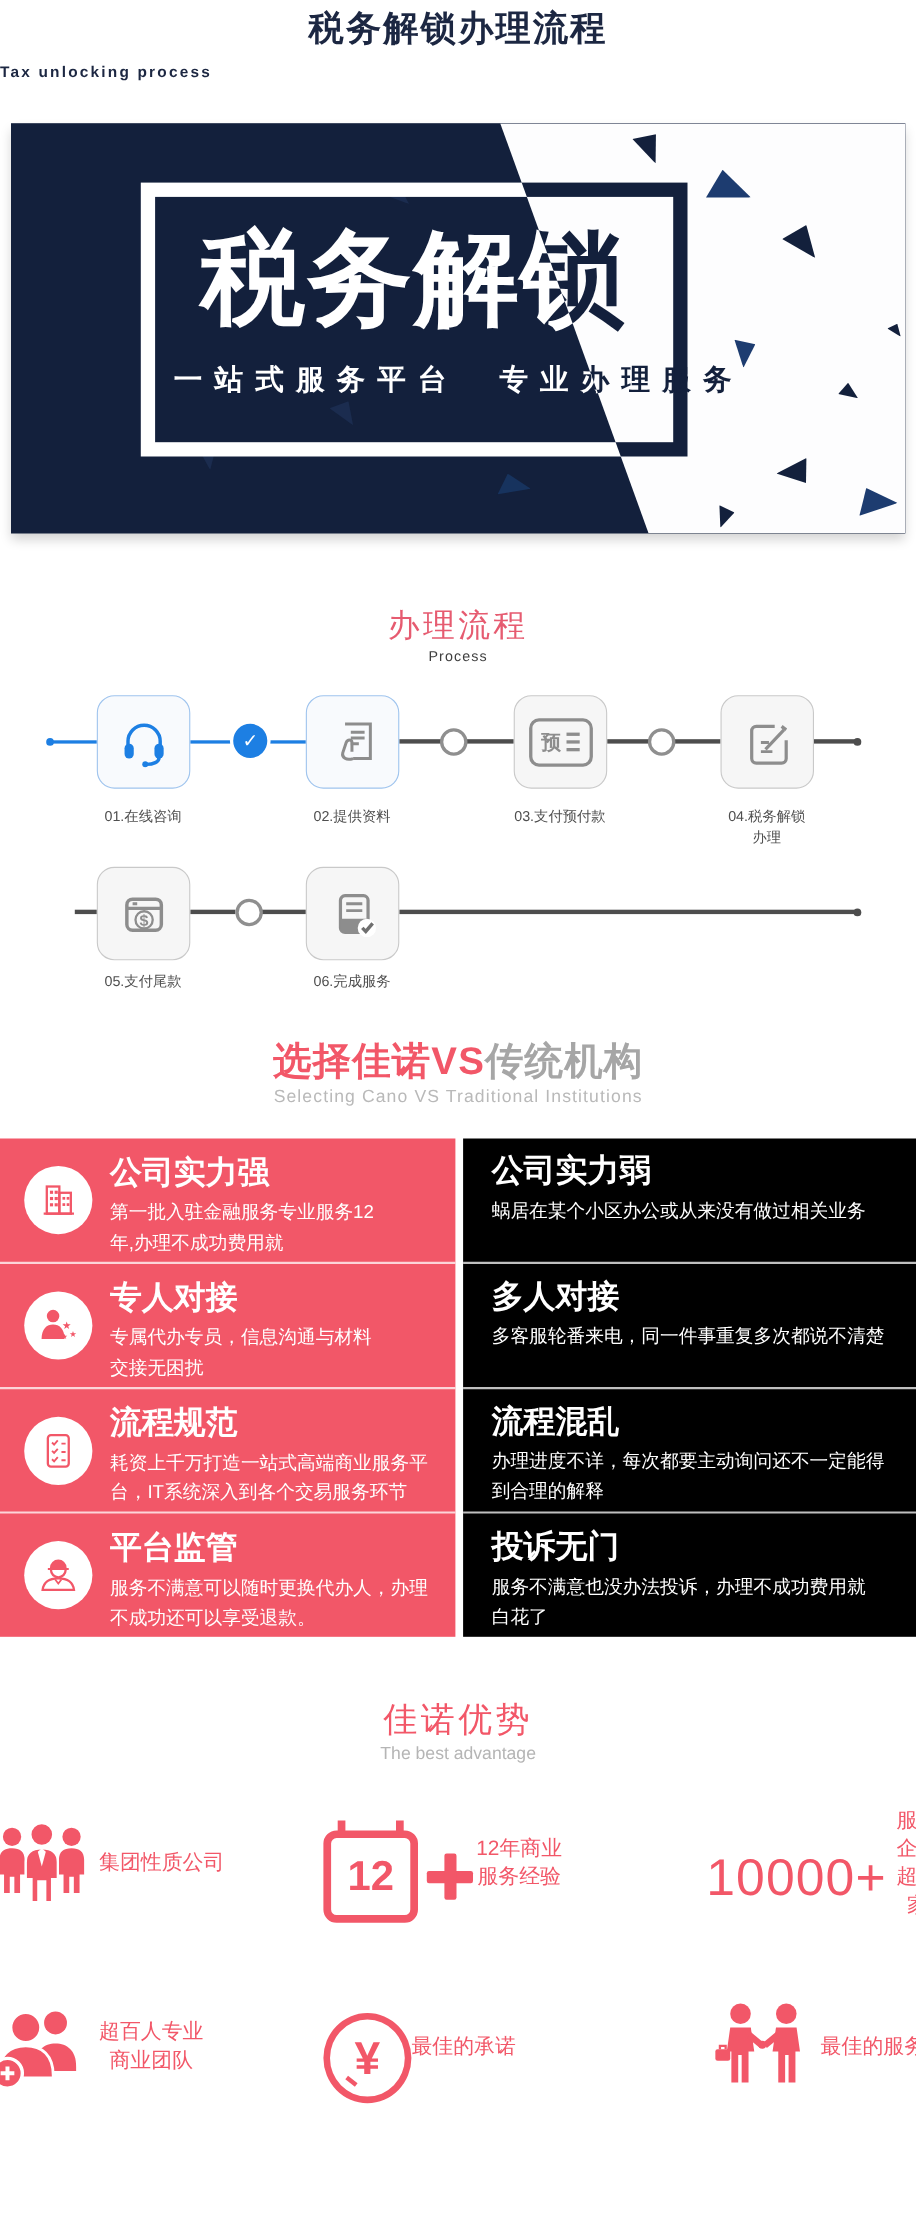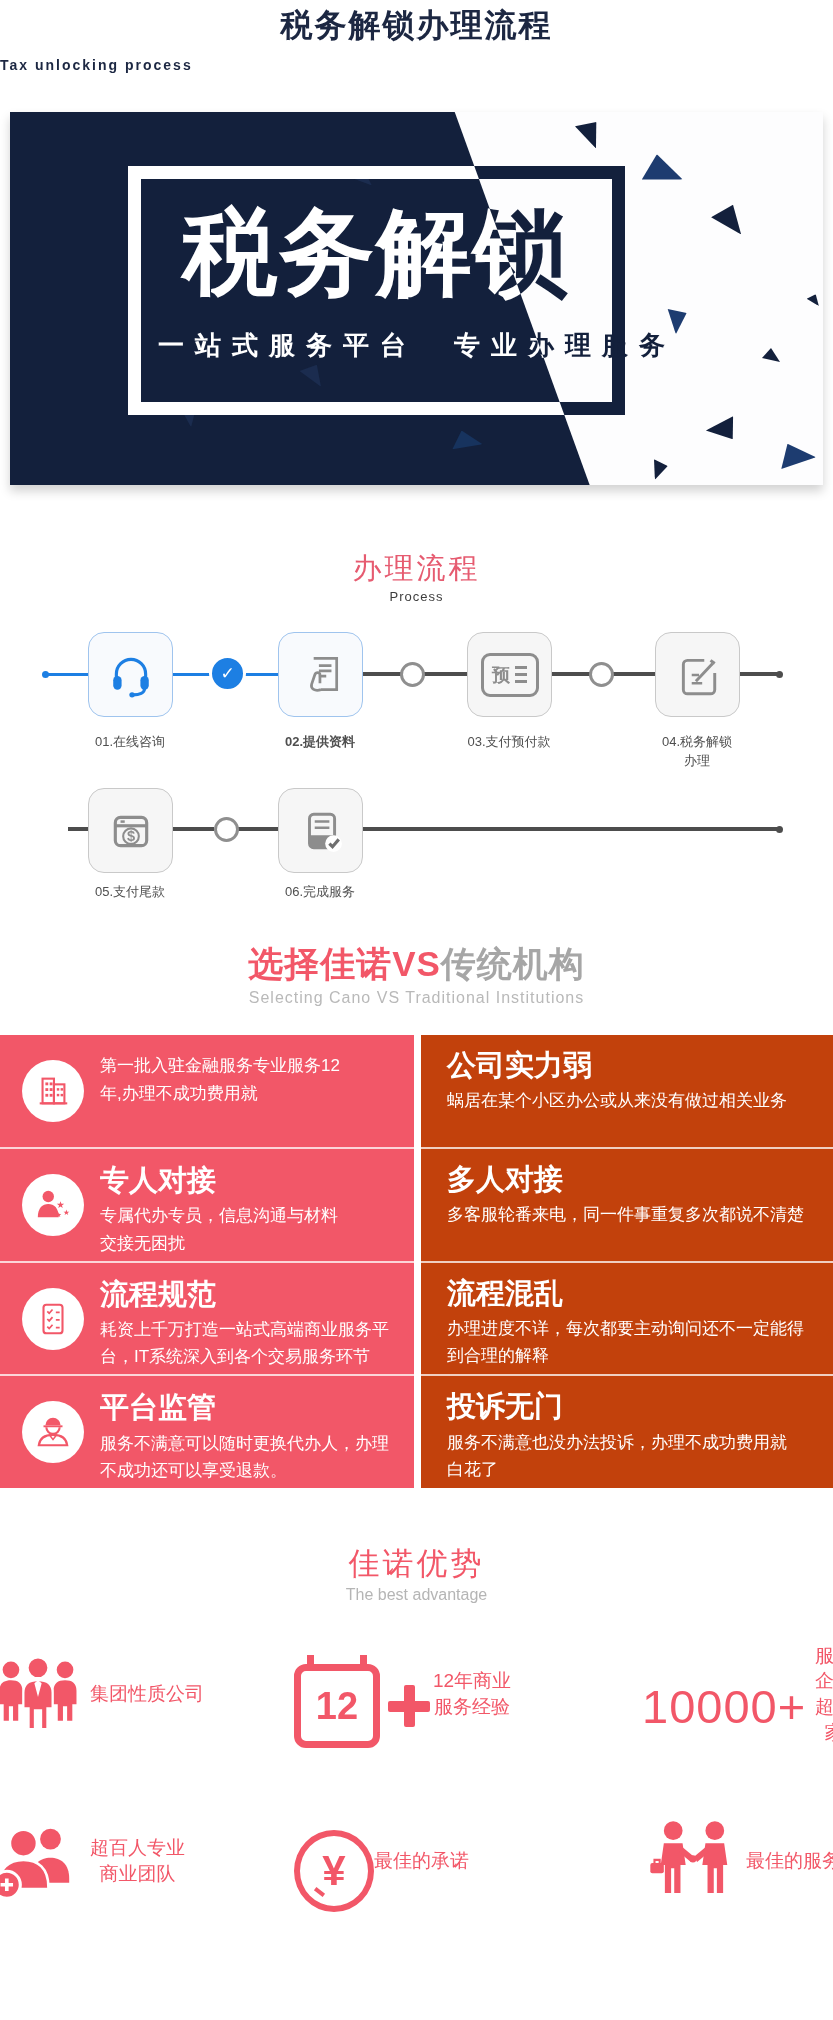--- a/index.html
+++ b/index.html
@@ -61,21 +61,21 @@
   .bars i{display:block;width:12px;height:3px;background:#8d8d8d;}
 
   
   .vs-title{position:absolute;top:941px;left:0;width:100%;text-align:center;
     font-size:35px;font-weight:bold;letter-spacing:1px;}
   .vs-title .hl{color:#f25768;} .vs-title .rest{color:#a6a6a6;font-family:Liberation Serif, serif;}
   .vs-sub{position:absolute;top:989px;left:0;width:100%;text-align:center;
     font-size:16px;color:#b9b9b9;letter-spacing:1px;}
   .col{position:absolute;top:1035px;height:453px;display:flex;flex-direction:column;}
   .col.left{left:0;width:414px;background:#f25768;}
-  .col.right{left:421px;width:412px;background:#c2410c;}
+  .col.right{left:421px;width:412px;background:#000000;}
   .vrow{position:relative;flex:1 1 0;box-sizing:border-box;}
   .vrow + .vrow{border-top:2px solid rgba(255,255,255,.75);}
   .circ{position:absolute;left:22px;top:25px;width:62px;height:62px;border-radius:50%;
     background:#fff;display:flex;align-items:center;justify-content:center;}
   .ltext{margin-left:100px;padding-top:13px;}
   .rtext{padding:12px 8px 0 26px;}
   .vtitle{font-size:29px;font-weight:bold;color:#fff;line-height:1.25;}
   .vdesc{font-size:17px;color:#fff;line-height:1.62;margin-top:4px;white-space:pre-line;}
 
   
@@ -197,21 +197,21 @@
           <path d="M20 28L36 11"></path>
           <path d="M34 8l4 3"></path>
           <path d="M16 22h7M16 30h10" stroke-width="2.4"></path>
         </g>
       </svg>
     </div>
 
     <div class="plabel" style="left:65px;">
       <div>01.在线咨询</div>
     </div>
-    <div class="plabel" style="left:255px;font-weight:bold;">
+    <div class="plabel" style="left:255px;">
       <div>02.提供资料</div>
     </div>
     <div class="plabel" style="left:444px;">
       <div>03.支付预付款</div>
     </div>
     <div class="plabel" style="left:632px;">
       <div>04.税务解锁</div>
       <div>办理</div>
     </div>
   </div>
@@ -275,20 +275,21 @@
             <rect x="12" y="23" width="3" height="3"></rect>
               <rect x="16.5" y="23" width="3" height="3"></rect>
             <rect x="24" y="17" width="2.6" height="2.6"></rect>
               <rect x="28" y="17" width="2.6" height="2.6"></rect>
             <rect x="24" y="23" width="2.6" height="2.6"></rect>
               <rect x="28" y="23" width="2.6" height="2.6"></rect>
           </g>
         </svg>
       </div>
       <div class="ltext">
+        <div class="vtitle">公司实力强</div>
         <div class="vdesc">第一批入驻金融服务专业服务12
 年,办理不成功费用就</div>
       </div>
     </div>
     <div class="vrow">
       <div class="circ">
         <svg width="38" height="38" viewBox="0 0 40 40">
           <circle cx="15" cy="11" r="6" fill="#f25768"></circle>
           <path d="M4 33c0-10 5-14 11-14s11 4 11 14z" fill="#f25768"></path>
           <text x="28" y="23" font-size="10" fill="#f25768" text-anchor="middle">★</text>

